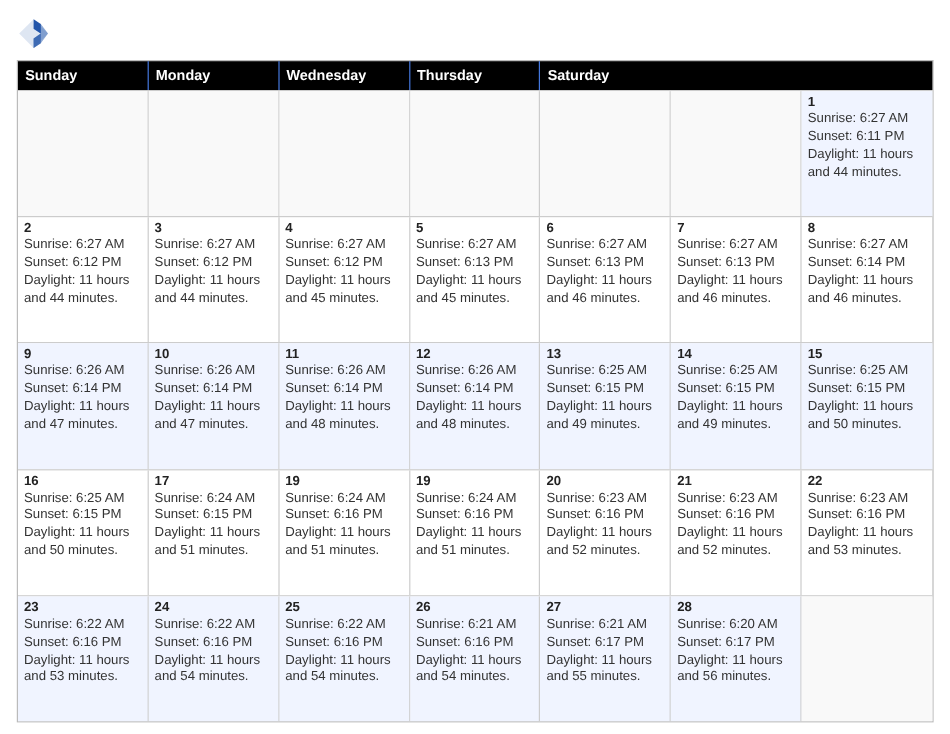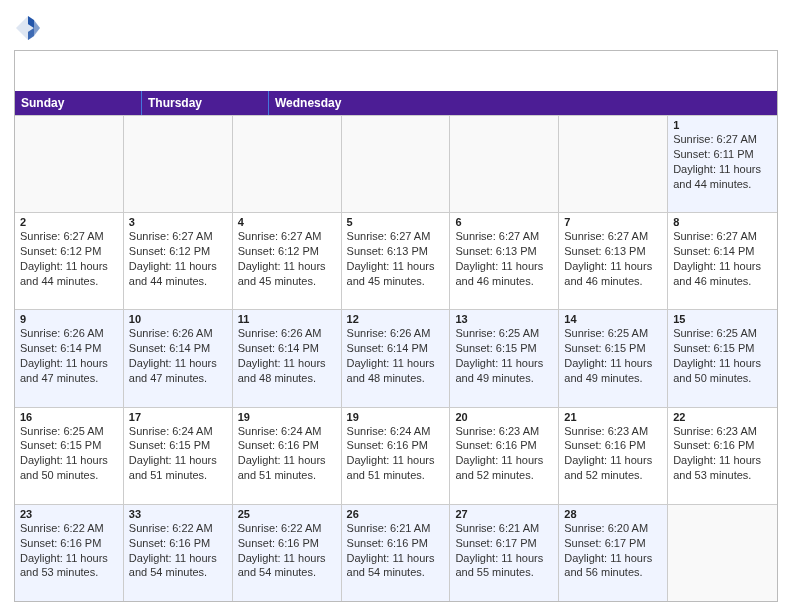--- a/index.html
+++ b/index.html
@@ -62,23 +62,22 @@
       color: #444;
     }
     .calendar {
       flex: 1;
       display: flex;
       flex-direction: column;
       border: 1px solid #bbb;
     }
     .cal-header {
       display: grid;
-      grid-template-columns: repeat(6, 1fr);
-      background: #4c1d95;
-      margin-top: 40px;
+      grid-template-columns: repeat(7, 1fr);
+      background: #000000;
     }
     .cal-header-cell {
       color: #fff;
       font-size: 12px;
       font-weight: bold;
       padding: 5px 6px;
       border-right: 1px solid #4477dd;
       text-align: left;
     }
     .cal-header-cell:last-child { border-right: none; }
@@ -137,22 +136,24 @@
     </div>
     <div class="title-block">
       <div class="main-title"></div>
       <div class="subtitle"></div>
     </div>
   </div>
 
   <div class="calendar">
     <div class="cal-header">
     <div class="cal-header-cell">Sunday</div>
+        <div class="cal-header-cell">Monday</div>
+        <div class="cal-header-cell">Wednesday</div>
         <div class="cal-header-cell">Thursday</div>
-        <div class="cal-header-cell">Wednesday</div>
+        <div class="cal-header-cell">Saturday</div>
       </div>
     <div class="cal-body">
     <div class="cal-row">
           <div class="cal-cell empty"></div>
           <div class="cal-cell empty"></div>
           <div class="cal-cell empty"></div>
           <div class="cal-cell empty"></div>
           <div class="cal-cell empty"></div>
           <div class="cal-cell empty"></div>
           <div class="cal-cell alt-row">
@@ -318,21 +319,21 @@
         </div>
         <div class="cal-row">
           <div class="cal-cell alt-row">
             <span class="day-num">23</span>
             <div class="cell-text" style="white-space: pre-line;">Sunrise: 6:22 AM
 Sunset: 6:16 PM
 Daylight: 11 hours
 and 53 minutes.</div>
           </div>
           <div class="cal-cell alt-row">
-            <span class="day-num">33</span>
+            <span class="day-num">24</span>
             <div class="cell-text" style="white-space: pre-line;">Sunrise: 6:22 AM
 Sunset: 6:16 PM
 Daylight: 11 hours
 and 54 minutes.</div>
           </div>
           <div class="cal-cell alt-row">
             <span class="day-num">25</span>
             <div class="cell-text" style="white-space: pre-line;">Sunrise: 6:22 AM
 Sunset: 6:16 PM
 Daylight: 11 hours

